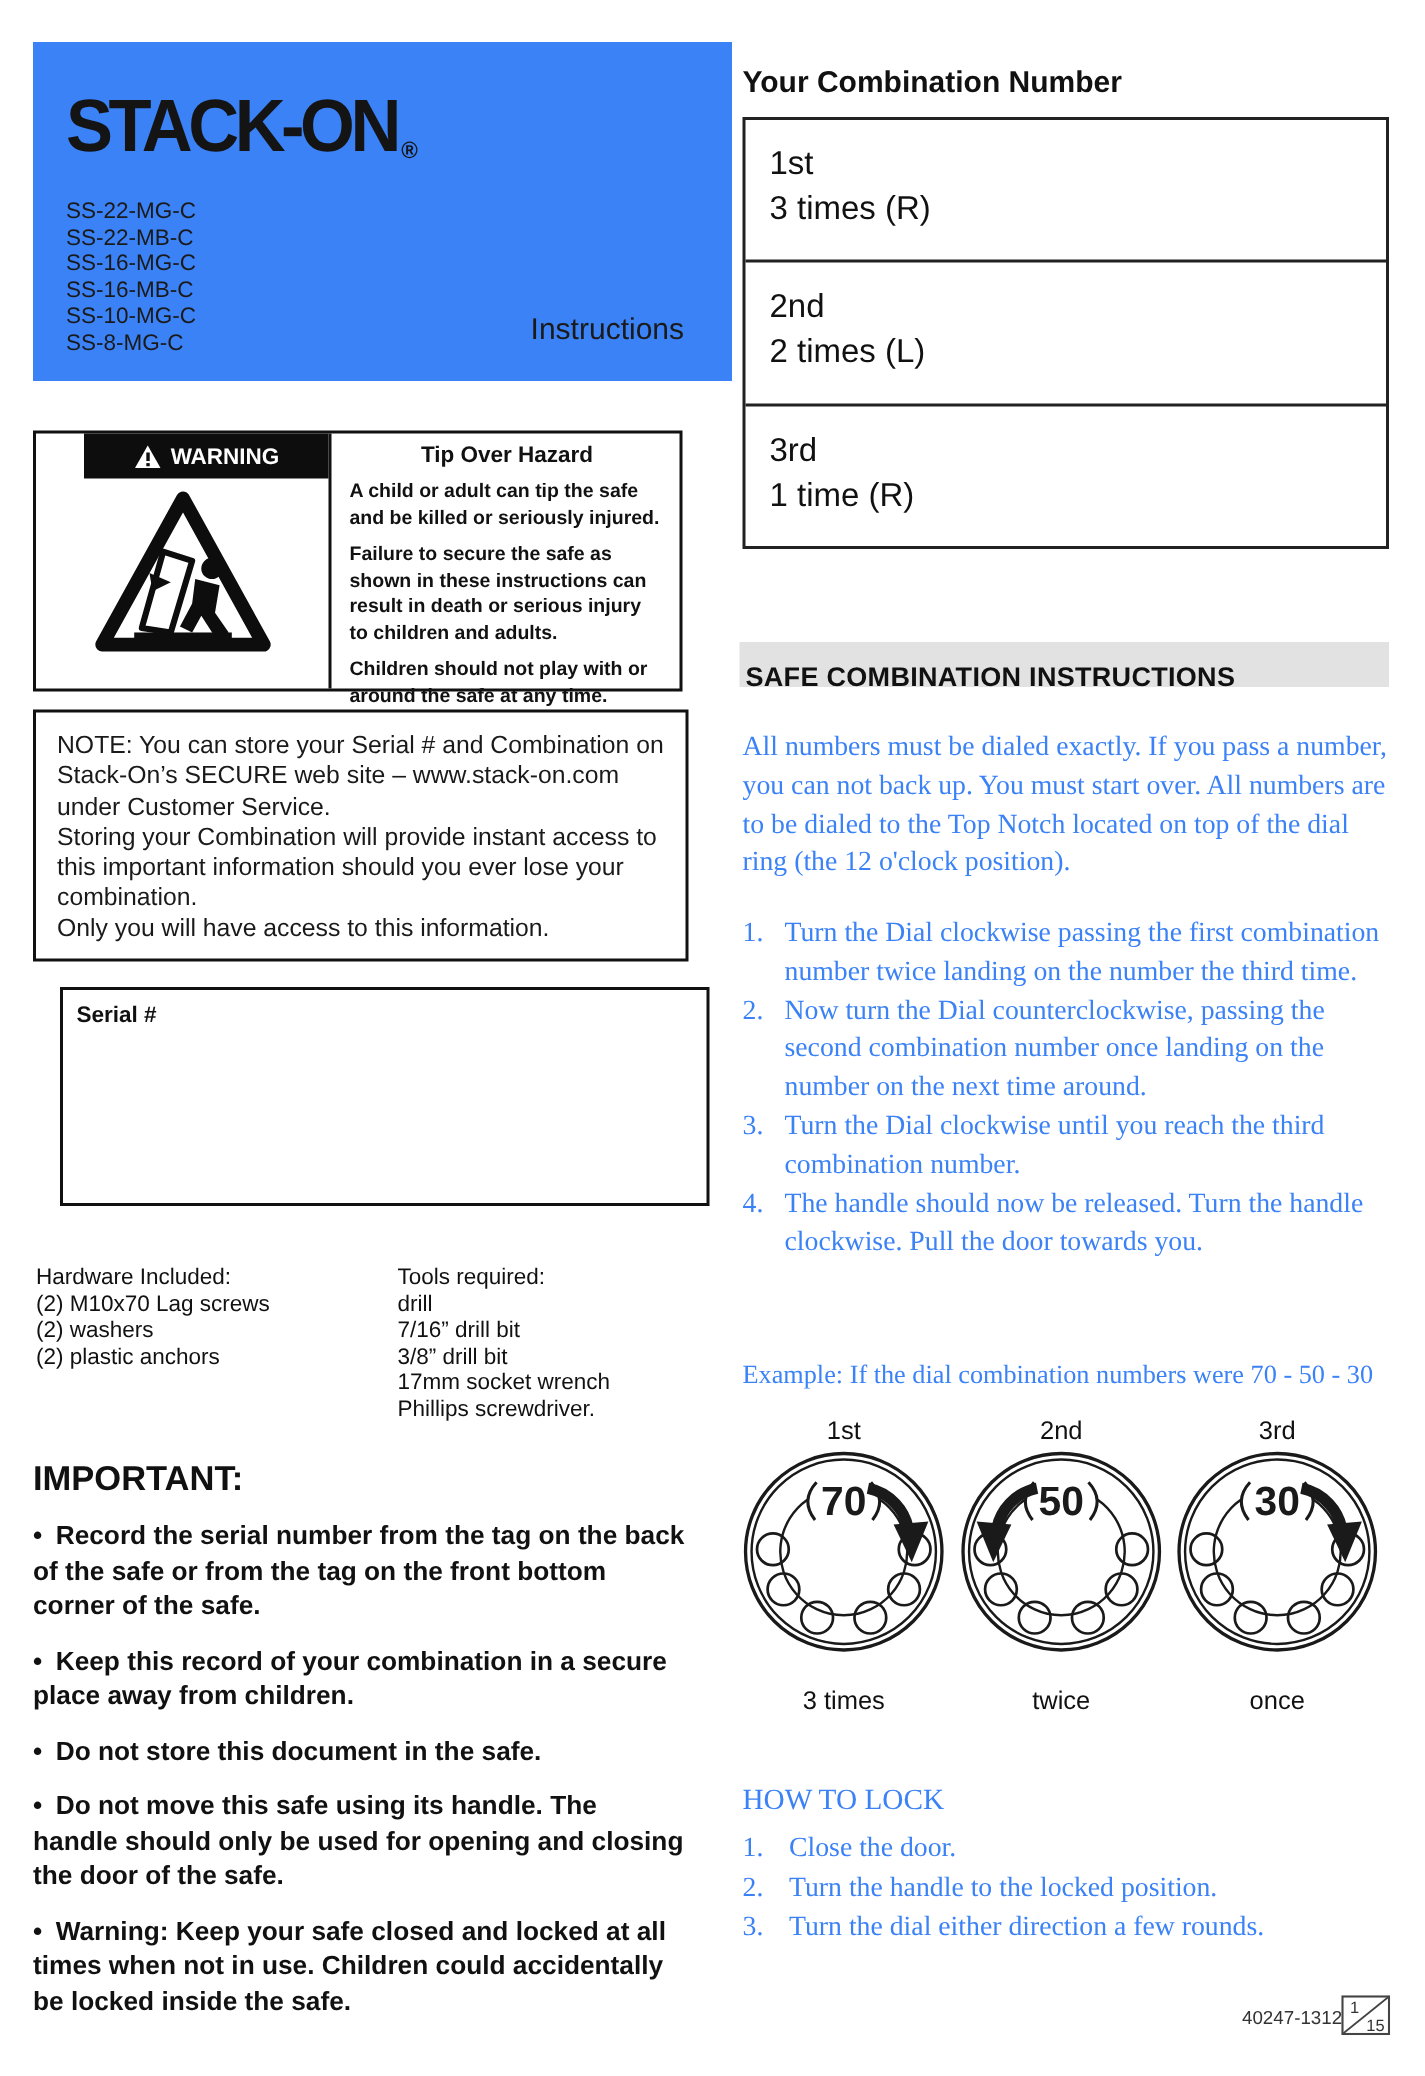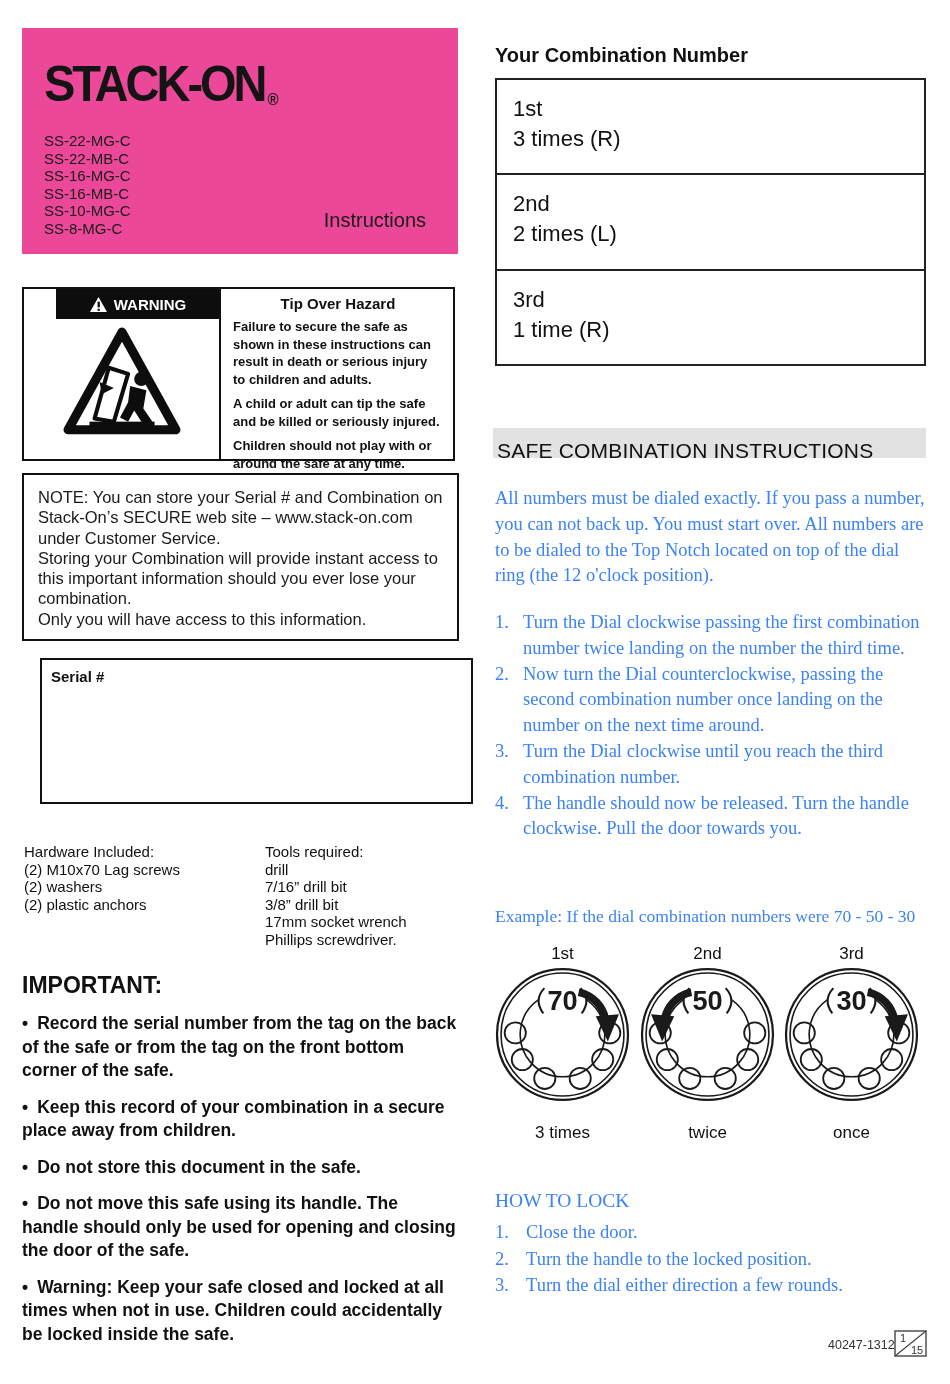--- a/index.html
+++ b/index.html
@@ -1,19 +1,19 @@
 <!DOCTYPE html>
 <html><head>
 <meta charset="utf-8">
 <style>
   html,body{margin:0;padding:0;background:#fff;}
   .page{position:relative;width:950px;height:1384px;background:#ffffff;overflow:hidden;
         font-family:"Liberation Sans",sans-serif;color:#111;}
   
-  .brand-box{position:absolute;left:22px;top:28px;width:436px;height:226px;background:#ec4899;}
+  .brand-box{position:absolute;left:22px;top:28px;width:436px;height:226px;background:#3b82f6;padding-left:30px;}
   .logo{position:absolute;left:22px;top:28px;font-weight:900;font-size:47px;letter-spacing:-3px;
         color:#141414;transform:scaleY(1.05);white-space:nowrap;}
   .logo .reg{font-size:15px;letter-spacing:0;font-weight:700;vertical-align:-4px;margin-left:3px;}
   .models{position:absolute;left:22px;top:104px;font-size:15px;line-height:17.5px;color:#1a1a1a;}
   .instructions-label{position:absolute;right:32px;bottom:22px;font-size:20px;color:#1a1a1a;}
   
   .warning-box{position:absolute;left:22px;top:287px;width:429px;height:170px;border:2px solid #111;
                display:flex;}
   .warn-left{width:163px;border-right:2px solid #111;position:relative;padding-left:32px;}
   .warn-bar{height:30px;background:#0d0d0d;color:#fff;font-weight:bold;font-size:15px;
@@ -38,21 +38,21 @@
   .imp-bullet{font-weight:bold;font-size:17.5px;line-height:23.5px;margin:0 0 13px 0;}
   .imp-bullet .dot{margin-right:9px;}
   
   .combo-title{position:absolute;left:495px;top:44px;font-weight:bold;font-size:20px;}
   .combo-table{position:absolute;left:495px;top:78px;width:427px;height:284px;border:2px solid #222;
                display:flex;flex-direction:column;}
   .combo-row{flex:1;padding:14px 0 0 16px;font-size:22px;line-height:30px;}
   .combo-row + .combo-row{border-top:2px solid #222;}
   .sci-band{position:absolute;left:493px;top:428px;width:433px;height:30px;background:#e2e2e2;
             display:flex;align-items:center;}
-  .sci-band span{font-weight:400;font-size:21px;letter-spacing:0.2px;padding-left:4px;margin-top:16px;}
+  .sci-band span{font-weight:700;font-size:18px;letter-spacing:0.2px;padding-left:4px;margin-top:16px;}
   .serif{font-family:"Liberation Serif",serif;color:#3b82f6;}
   .sci-intro{position:absolute;left:495px;top:486px;width:437px;font-size:18.5px;line-height:25.8px;}
   .sci-steps{position:absolute;left:495px;top:610px;width:441px;font-size:18.5px;line-height:25.8px;}
   .step{display:flex;margin:0;}
   .step .num{width:28px;flex:0 0 28px;}
   .example-caption{position:absolute;left:495px;top:906px;font-size:17.5px;}
   
   .dial-group{position:absolute;width:137px;text-align:center;}
   .dial-label{font-size:17px;margin-bottom:2px;}
   .dial-caption{font-size:17px;margin-top:16px;}
@@ -101,22 +101,22 @@
           <rect x="28" y="95" width="64" height="5" fill="#0d0d0d"></rect>
           <polygon points="33,92 47,42 66,48 52,95" fill="#fff" stroke="#0d0d0d" stroke-width="4" stroke-linejoin="round"></polygon>
           <polygon points="38,56 52,62 40,68" fill="#0d0d0d"></polygon>
           <circle cx="79" cy="53" r="7" fill="#0d0d0d"></circle>
           <path d="M68 60 L84 64 L81 82 L90 95 L81 98 L72 84 L66 95 L58 91 L66 76 Z" fill="#0d0d0d"></path>
         </svg>
       </div>
     </div>
     <div class="warn-right">
       <div class="tip-title">Tip Over Hazard</div>
+      <p class="warn-p">A child or adult can tip the safe and be killed or seriously injured.</p>
       <p class="warn-p">Failure to secure the safe as shown in these instructions can result in death or serious injury to children and adults.</p>
-      <p class="warn-p">A child or adult can tip the safe and be killed or seriously injured.</p>
       <p class="warn-p">Children should not play with or around the safe at any time.</p>
     </div>
   </div>
 
   <div class="note-box">
     <p>NOTE:  You can store your Serial # and Combination on Stack-On’s SECURE web site – www.stack-on.com under Customer Service.</p>
     <p>Storing your Combination will provide instant access to this important information should you ever lose your combination.</p>
     <p>Only you will have access to this information.</p>
   </div>
 

